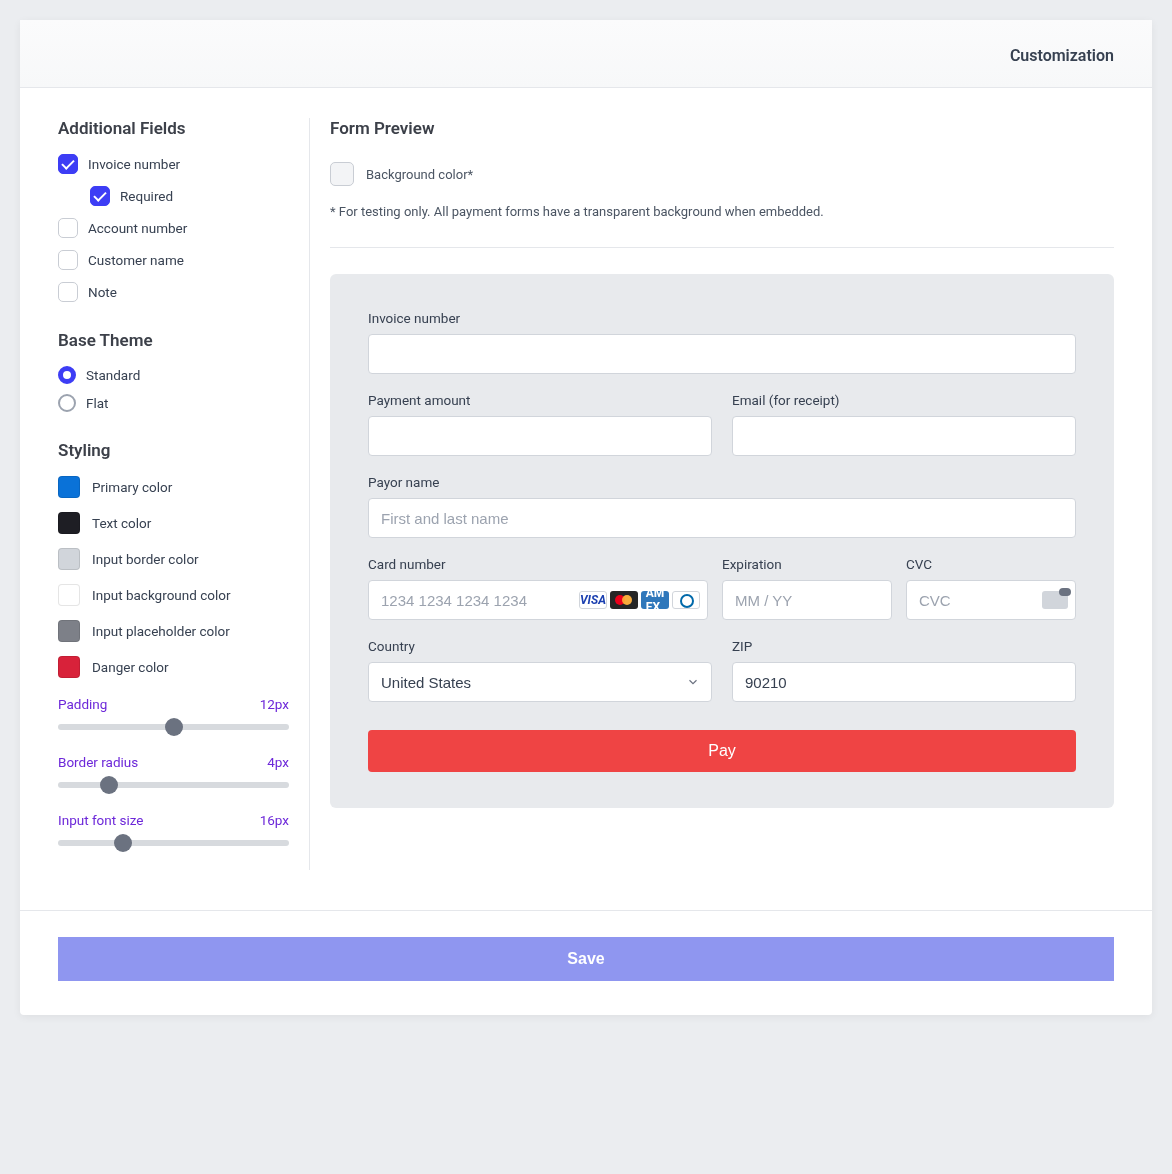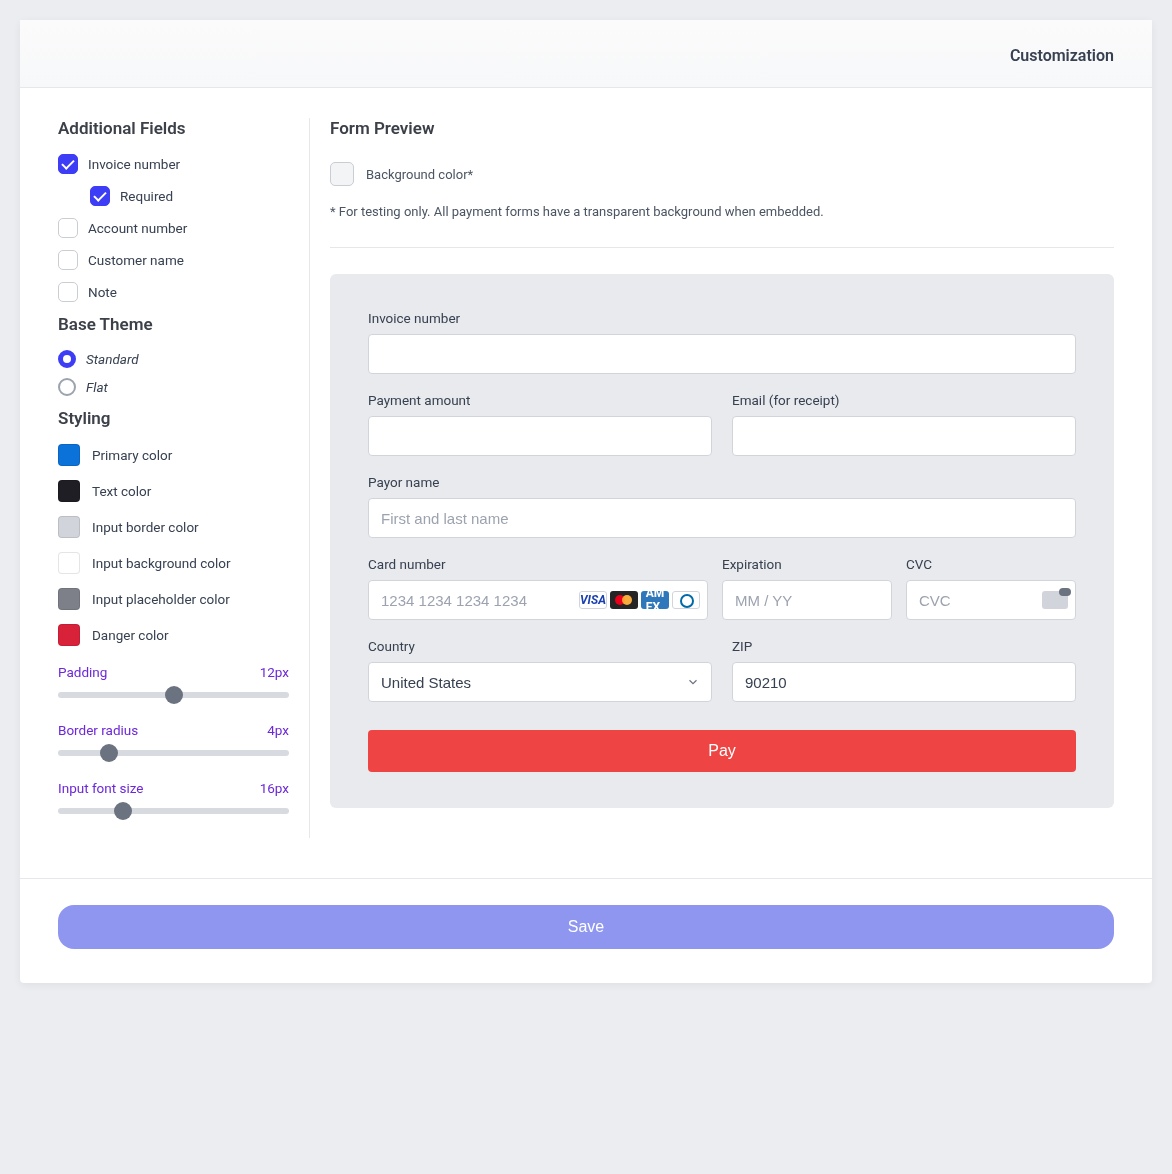--- a/index.html
+++ b/index.html
@@ -70,36 +70,36 @@
 }
 .chk.checked::after {
   content: "";
   width: 10px;
   height: 5px;
   border-left: 2.5px solid #fff;
   border-bottom: 2.5px solid #fff;
   transform: rotate(-45deg) translate(1px,-1px);
 }
 .chk-label { font-size: 13.5px; color: #374151; }
-.section-gap { margin-top: 12px; }
+.section-gap { margin-top: 28px; }
 .radio-row {
   display: flex;
   align-items: center;
   gap: 10px;
   margin-bottom: 10px;
 }
 .radio {
   width: 18px; height: 18px;
   border: 2px solid #9ca3af;
   border-radius: 50%;
   display: inline-flex; align-items: center; justify-content: center;
   cursor: pointer;
 }
 .radio.selected { border-color: #3d3df5; border-width: 5px; }
-.radio-label { font-size: 13.5px; color: #374151; font-style: italic; }
+.radio-label { font-size: 13.5px; color: #374151; }
 .swatch-row {
   display: flex;
   align-items: center;
   gap: 12px;
   margin-bottom: 14px;
 }
 .swatch {
   width: 22px; height: 22px;
   border-radius: 4px;
   border: 1px solid rgba(0,0,0,0.1);
@@ -231,23 +231,23 @@
 .card-footer {
   border-top: 1px solid #e5e7eb;
   padding: 26px 38px 34px 38px;
 }
 .save-btn {
   width: 100%;
   height: 44px;
   background: #8f96f0;
   color: #fff;
   border: none;
-  border-radius: 16px;
+  border-radius: 0;
   font-size: 16px;
-  font-weight: 400;
+  font-weight: 700;
   cursor: pointer;
 }
 </style>
 </head>
 <body>
 
 <div class="card">
 
   <div class="card-header">
     <h2>Customization</h2>

